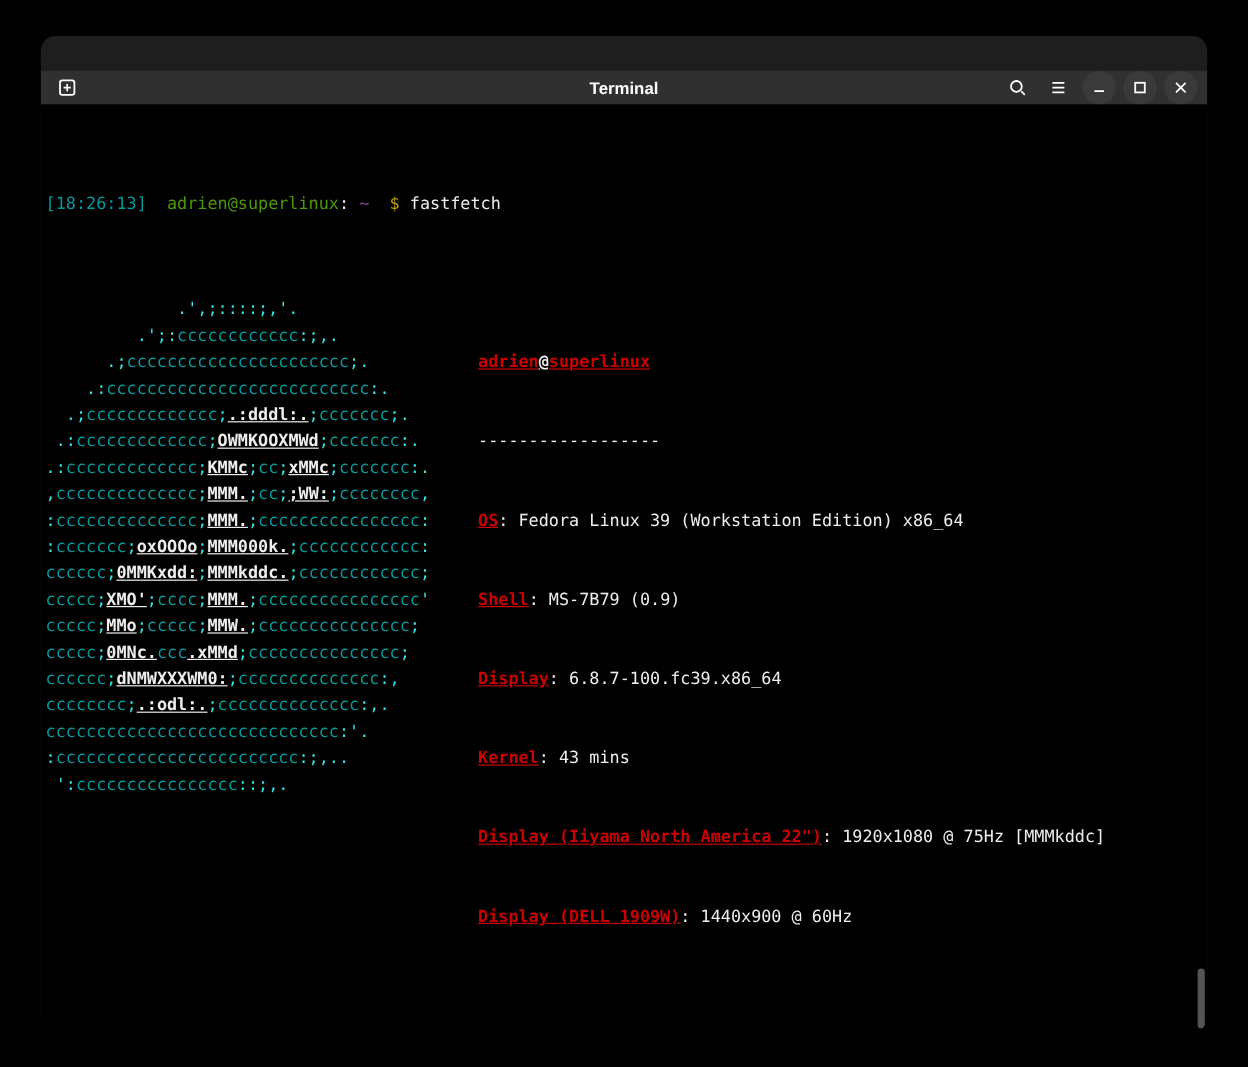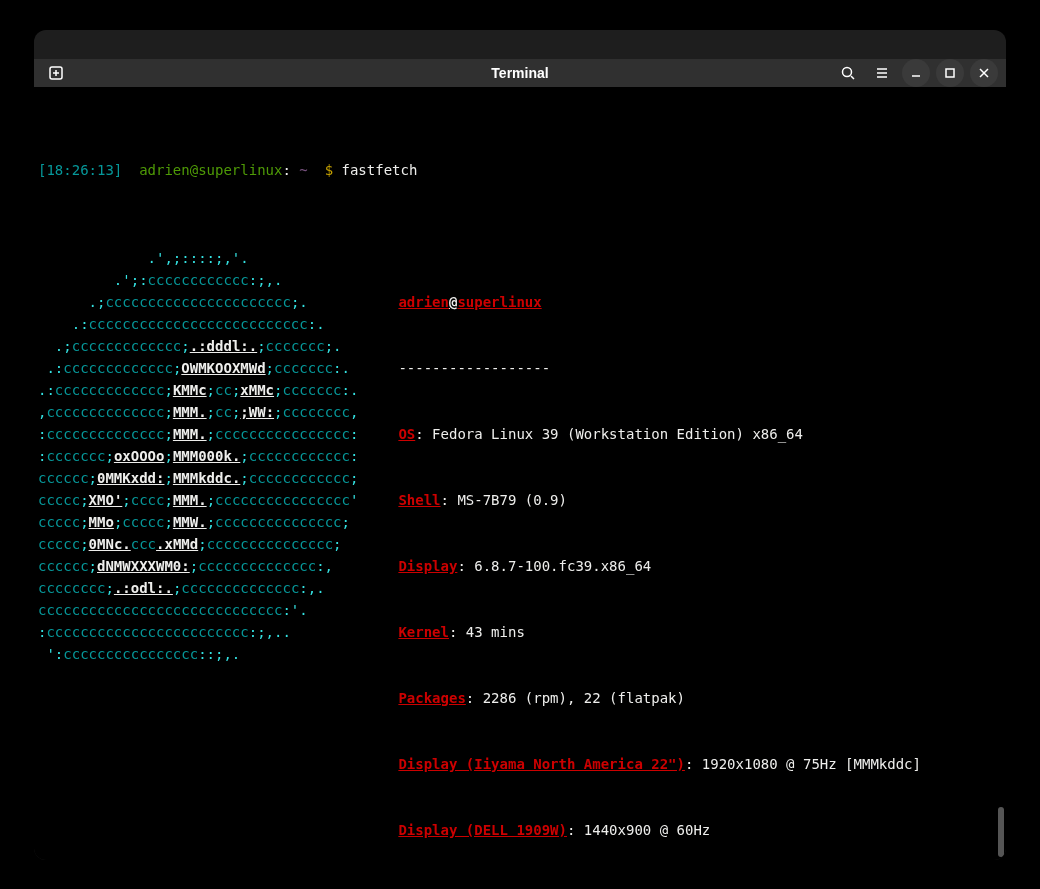--- a/index.html
+++ b/index.html
@@ -136,21 +136,20 @@
 
     <div style="display:flex; align-items:flex-start;">
       <div class="logo-col" id="logo"><div class="info-line"><span class="c-cyan">             .',;::::;,'.</span></div><div class="info-line"><span class="c-cyan">         .';:</span><span class="c-teal">cccccccccccc</span><span class="c-cyan">:;,.</span></div><div class="info-line"><span class="c-cyan">      .;</span><span class="c-teal">cccccccccccccccccccccc</span><span class="c-cyan">;.</span></div><div class="info-line"><span class="c-cyan">    .:</span><span class="c-teal">cccccccccccccccccccccccccc</span><span class="c-cyan">:.</span></div><div class="info-line"><span class="c-cyan">  .;</span><span class="c-teal">ccccccccccccc</span><span class="c-cyan">;</span><span class="c-white c-bold">.:dddl:.</span><span class="c-cyan">;</span><span class="c-teal">ccccccc</span><span class="c-cyan">;.</span></div><div class="info-line"><span class="c-cyan"> .:</span><span class="c-teal">ccccccccccccc</span><span class="c-cyan">;</span><span class="c-white c-bold">OWMKOOXMWd</span><span class="c-cyan">;</span><span class="c-teal">ccccccc</span><span class="c-cyan">:.</span></div><div class="info-line"><span class="c-cyan">.:</span><span class="c-teal">ccccccccccccc</span><span class="c-cyan">;</span><span class="c-white c-bold">KMMc</span><span class="c-cyan">;</span><span class="c-teal">cc</span><span class="c-cyan">;</span><span class="c-white c-bold">xMMc</span><span class="c-cyan">;</span><span class="c-teal">ccccccc</span><span class="c-cyan">:.</span></div><div class="info-line"><span class="c-cyan">,</span><span class="c-teal">cccccccccccccc</span><span class="c-cyan">;</span><span class="c-white c-bold">MMM.</span><span class="c-cyan">;</span><span class="c-teal">cc</span><span class="c-cyan">;</span><span class="c-white c-bold">;WW:</span><span class="c-cyan">;</span><span class="c-teal">cccccccc</span><span class="c-cyan">,</span></div><div class="info-line"><span class="c-cyan">:</span><span class="c-teal">cccccccccccccc</span><span class="c-cyan">;</span><span class="c-white c-bold">MMM.</span><span class="c-cyan">;</span><span class="c-teal">cccccccccccccccc</span><span class="c-cyan">:</span></div><div class="info-line"><span class="c-cyan">:</span><span class="c-teal">ccccccc</span><span class="c-cyan">;</span><span class="c-white c-bold">oxOOOo</span><span class="c-cyan">;</span><span class="c-white c-bold">MMM000k.</span><span class="c-cyan">;</span><span class="c-teal">cccccccccccc</span><span class="c-cyan">:</span></div><div class="info-line"><span class="c-teal">cccccc</span><span class="c-cyan">;</span><span class="c-white c-bold">0MMKxdd:</span><span class="c-cyan">;</span><span class="c-white c-bold">MMMkddc.</span><span class="c-cyan">;</span><span class="c-teal">cccccccccccc</span><span class="c-cyan">;</span></div><div class="info-line"><span class="c-teal">ccccc</span><span class="c-cyan">;</span><span class="c-white c-bold">XMO'</span><span class="c-cyan">;</span><span class="c-teal">cccc</span><span class="c-cyan">;</span><span class="c-white c-bold">MMM.</span><span class="c-cyan">;</span><span class="c-teal">cccccccccccccccc</span><span class="c-cyan">'</span></div><div class="info-line"><span class="c-teal">ccccc</span><span class="c-cyan">;</span><span class="c-white c-bold">MMo</span><span class="c-cyan">;</span><span class="c-teal">ccccc</span><span class="c-cyan">;</span><span class="c-white c-bold">MMW.</span><span class="c-cyan">;</span><span class="c-teal">ccccccccccccccc</span><span class="c-cyan">;</span></div><div class="info-line"><span class="c-teal">ccccc</span><span class="c-cyan">;</span><span class="c-white c-bold">0MNc.</span><span class="c-teal">ccc</span><span class="c-white c-bold">.xMMd</span><span class="c-cyan">;</span><span class="c-teal">ccccccccccccccc</span><span class="c-cyan">;</span></div><div class="info-line"><span class="c-teal">cccccc</span><span class="c-cyan">;</span><span class="c-white c-bold">dNMWXXXWM0:</span><span class="c-cyan">;</span><span class="c-teal">cccccccccccccc</span><span class="c-cyan">:,</span></div><div class="info-line"><span class="c-teal">cccccccc</span><span class="c-cyan">;</span><span class="c-white c-bold">.:odl:.</span><span class="c-cyan">;</span><span class="c-teal">cccccccccccccc</span><span class="c-cyan">:,.</span></div><div class="info-line"><span class="c-teal">ccccccccccccccccccccccccccccc</span><span class="c-cyan">:'.</span></div><div class="info-line"><span class="c-cyan">:</span><span class="c-teal">cccccccccccccccccccccccc</span><span class="c-cyan">:;,..</span></div><div class="info-line"><span class="c-cyan"> ':</span><span class="c-teal">cccccccccccccccc</span><span class="c-cyan">::;,.</span></div></div>
       <div class="info-col">
         <div class="info-line"><span class="c-red c-bold">adrien</span><span class="c-white c-bold">@</span><span class="c-red c-bold">superlinux</span></div>
         <div class="info-line c-white">------------------</div>
         <div class="info-line"><span class="c-red c-bold">OS</span><span class="c-white">: Fedora Linux 39 (Workstation Edition) x86_64</span></div>
         <div class="info-line"><span class="c-red c-bold">Shell</span><span class="c-white">: MS-7B79 (0.9)</span></div>
         <div class="info-line"><span class="c-red c-bold">Display</span><span class="c-white">: 6.8.7-100.fc39.x86_64</span></div>
         <div class="info-line"><span class="c-red c-bold">Kernel</span><span class="c-white">: 43 mins</span></div>
-        <div class="info-line"><span class="c-red c-bold">Packages</span><span class="c-white">: 2286 (rpm), 22 (flatpak)</span></div>
         <div class="info-line"><span class="c-red c-bold">Display (Iiyama North America 22")</span><span class="c-white">: 1920x1080 @ 75Hz [MMMkddc]</span></div>
         <div class="info-line"><span class="c-red c-bold">Display (DELL 1909W)</span><span class="c-white">: 1440x900 @ 60Hz</span></div>
         
         
         
         
         
         
         
         

